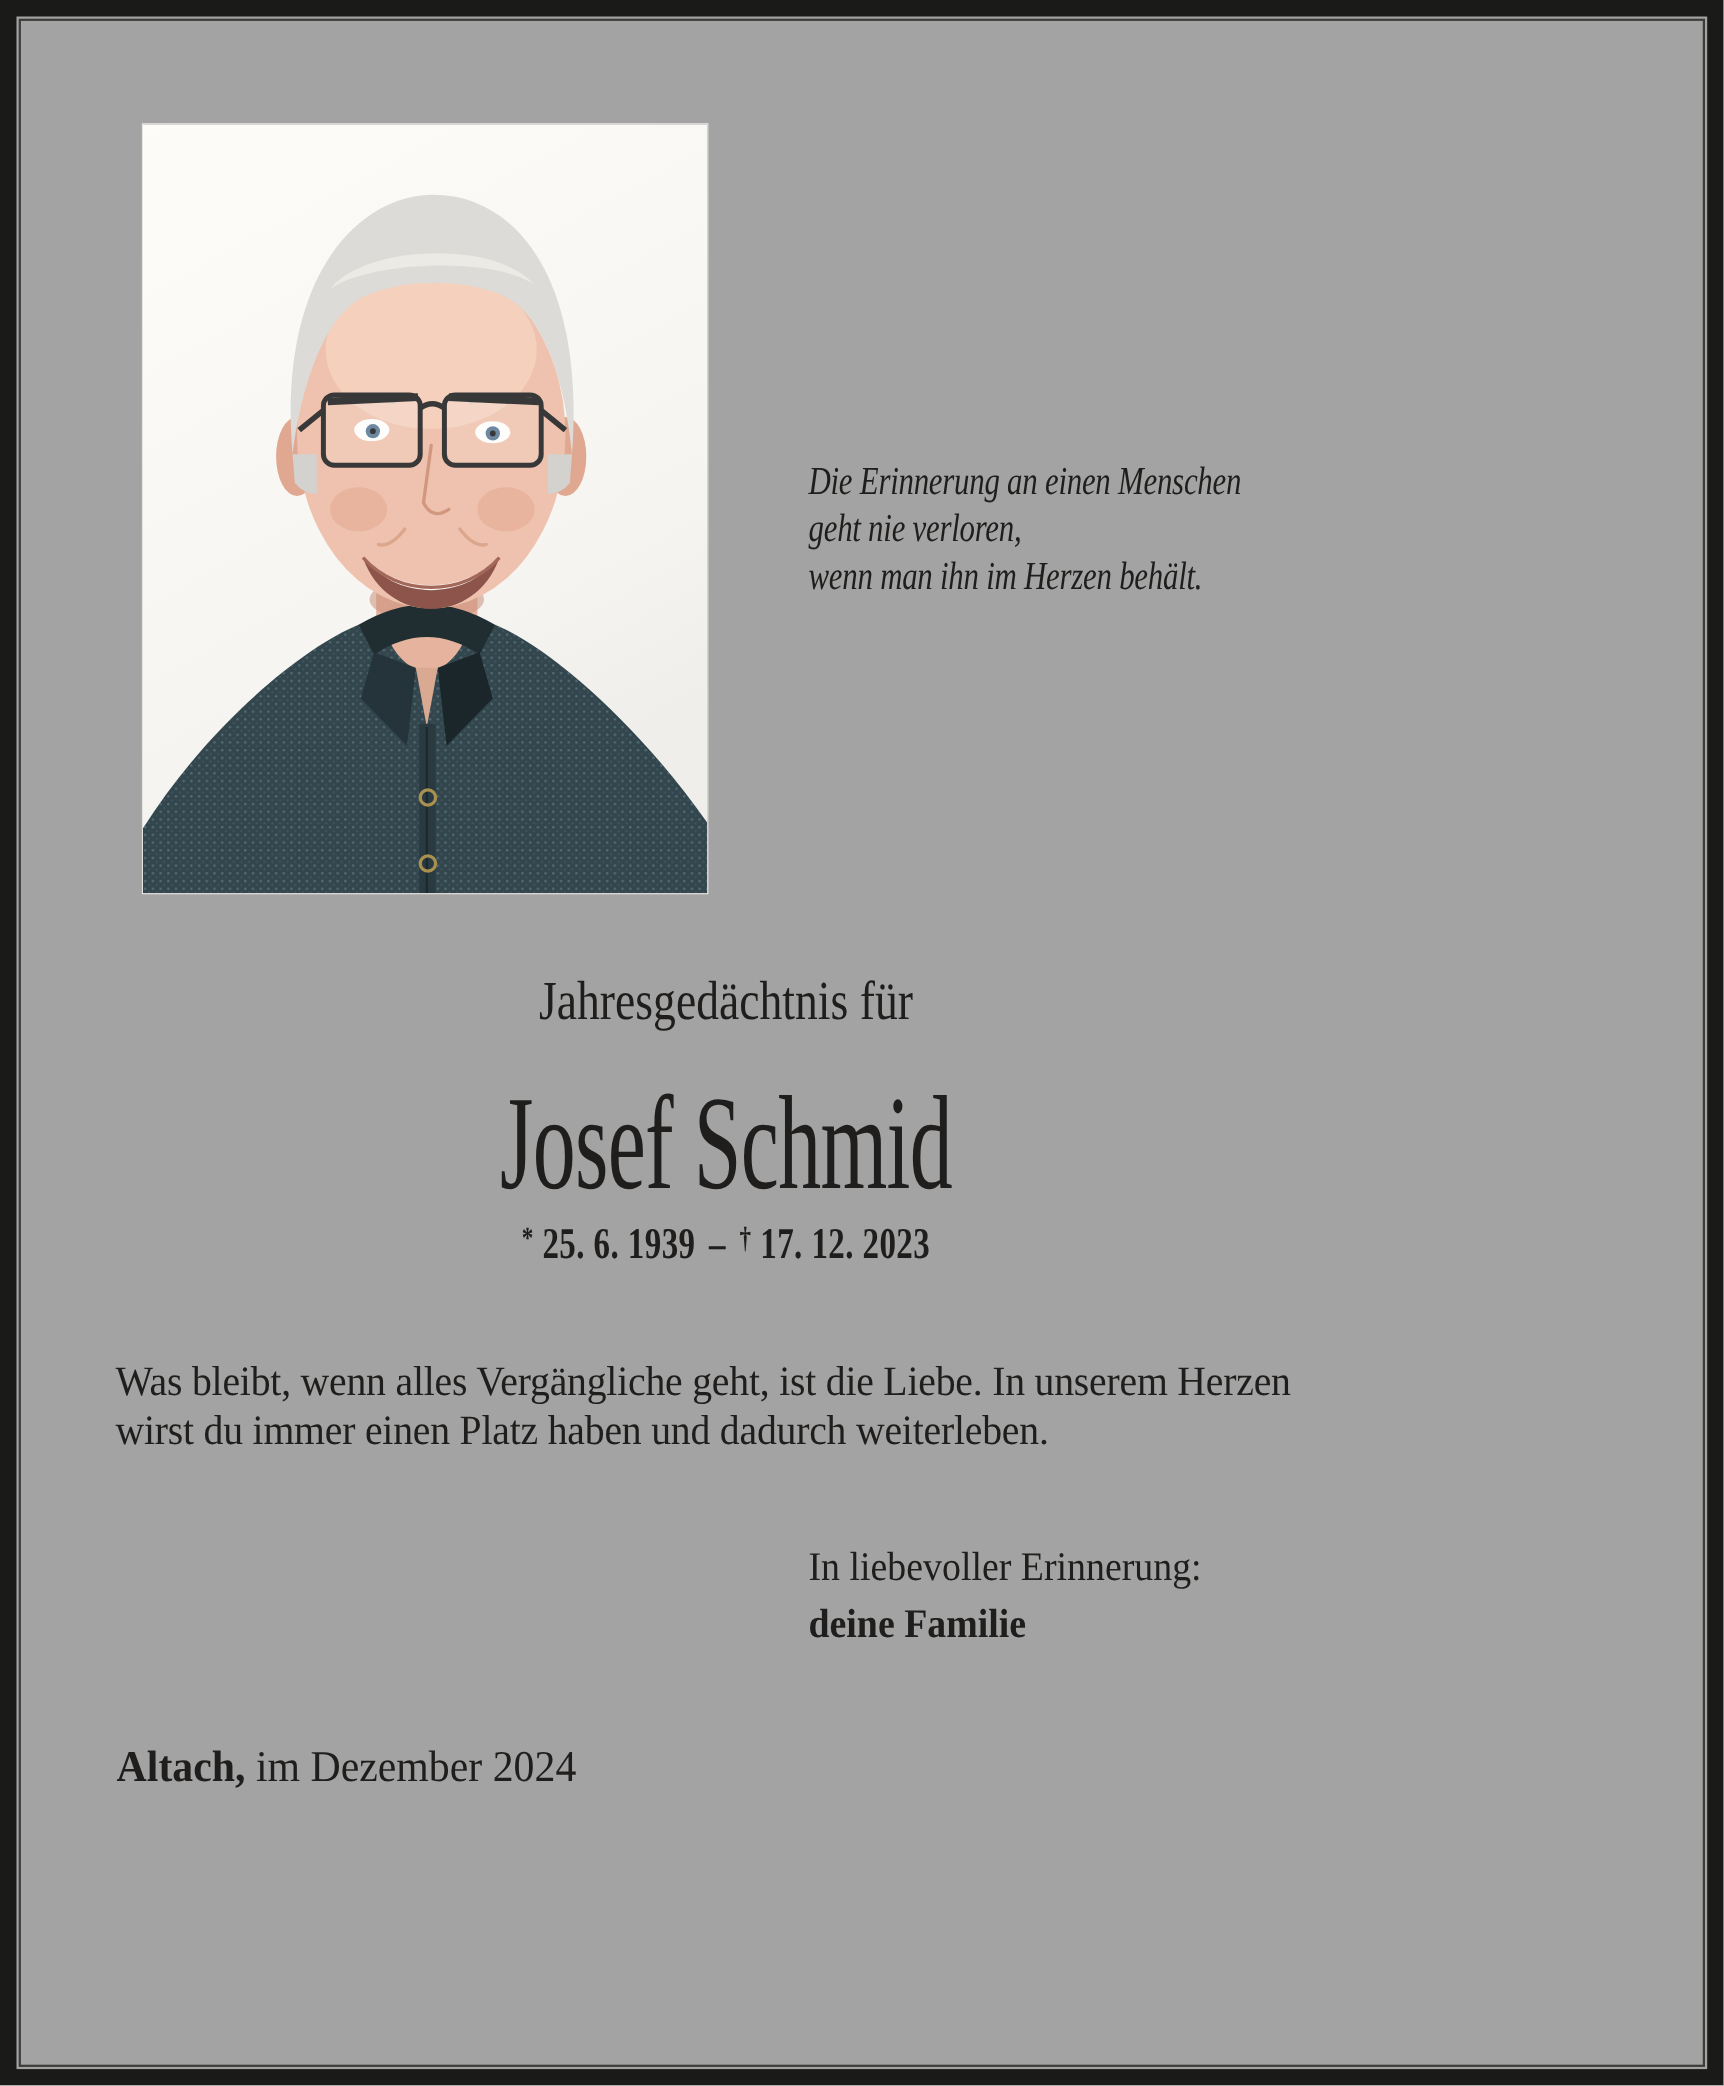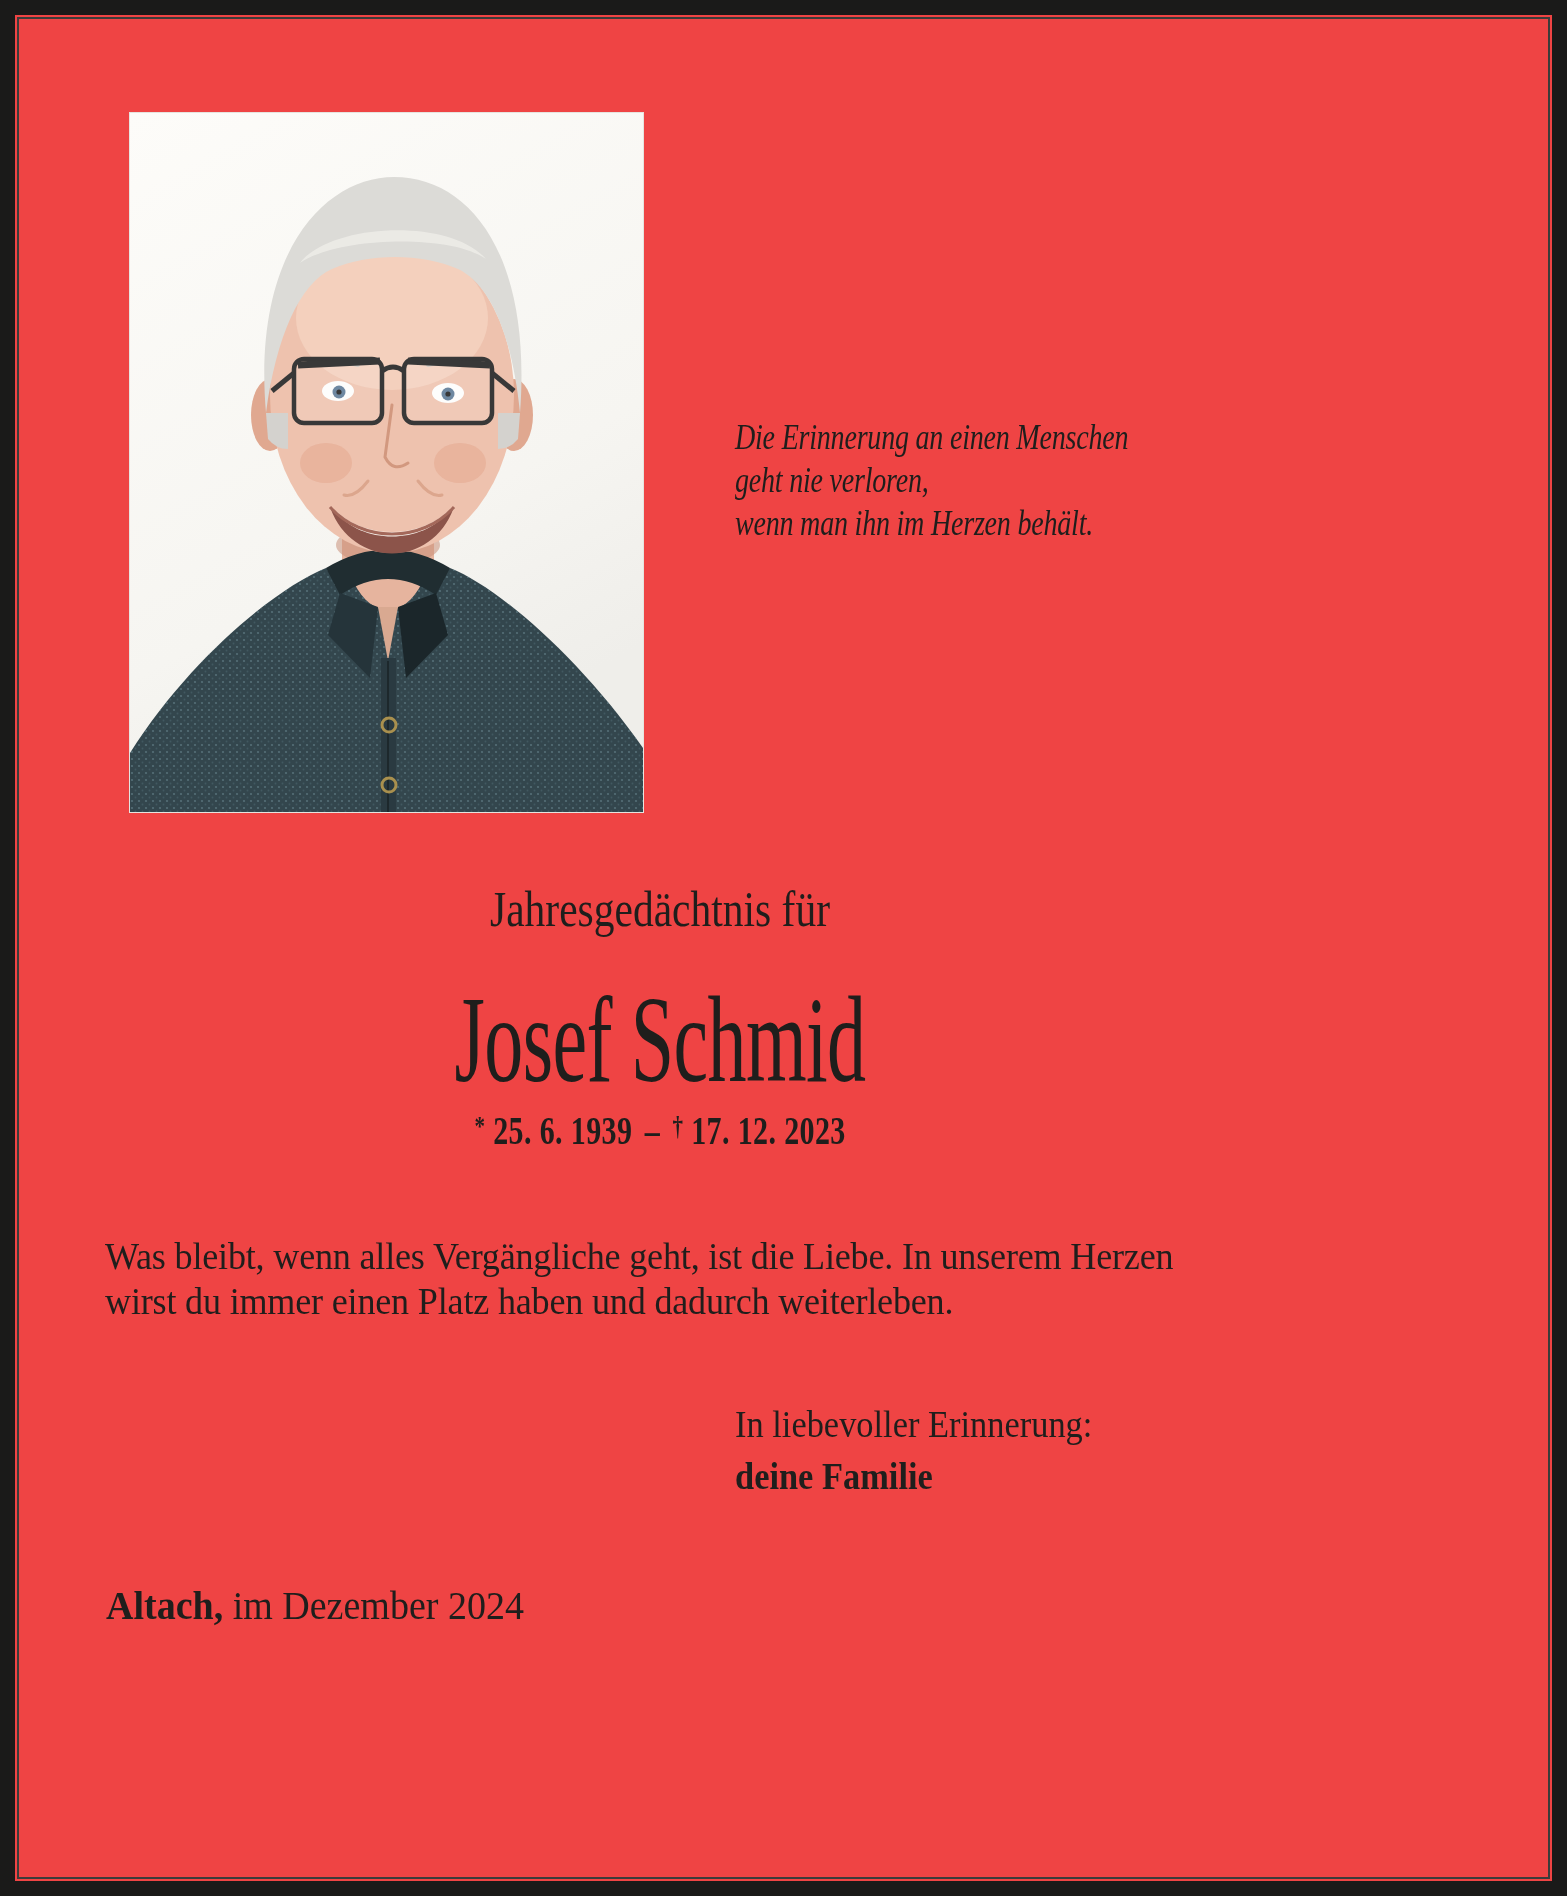--- a/index.html
+++ b/index.html
@@ -1,19 +1,19 @@
 <!DOCTYPE html>
 <html lang="de"><head>
 <meta charset="utf-8">
 <style>
   html,body{margin:0;padding:0;background:#e9e9e9;}
   #card{
     position:relative;
     width:1567px;height:1896px;
-    background:#ef4444;
+    background:#a3a3a3;
     font-family:"Liberation Serif","DejaVu Serif",serif;
     color:#1f1e1c;
     overflow:hidden;
   }
   .frame-outer{position:absolute;inset:0;border:15px solid #1a1a19;pointer-events:none;z-index:5;}
   .frame-inner{position:absolute;inset:17px;border:2px solid #3c3c3a;pointer-events:none;z-index:5;}
 
   .photo{
     position:absolute;left:130px;top:113px;width:513px;height:699px;
     outline:1px solid #e6e4df;

